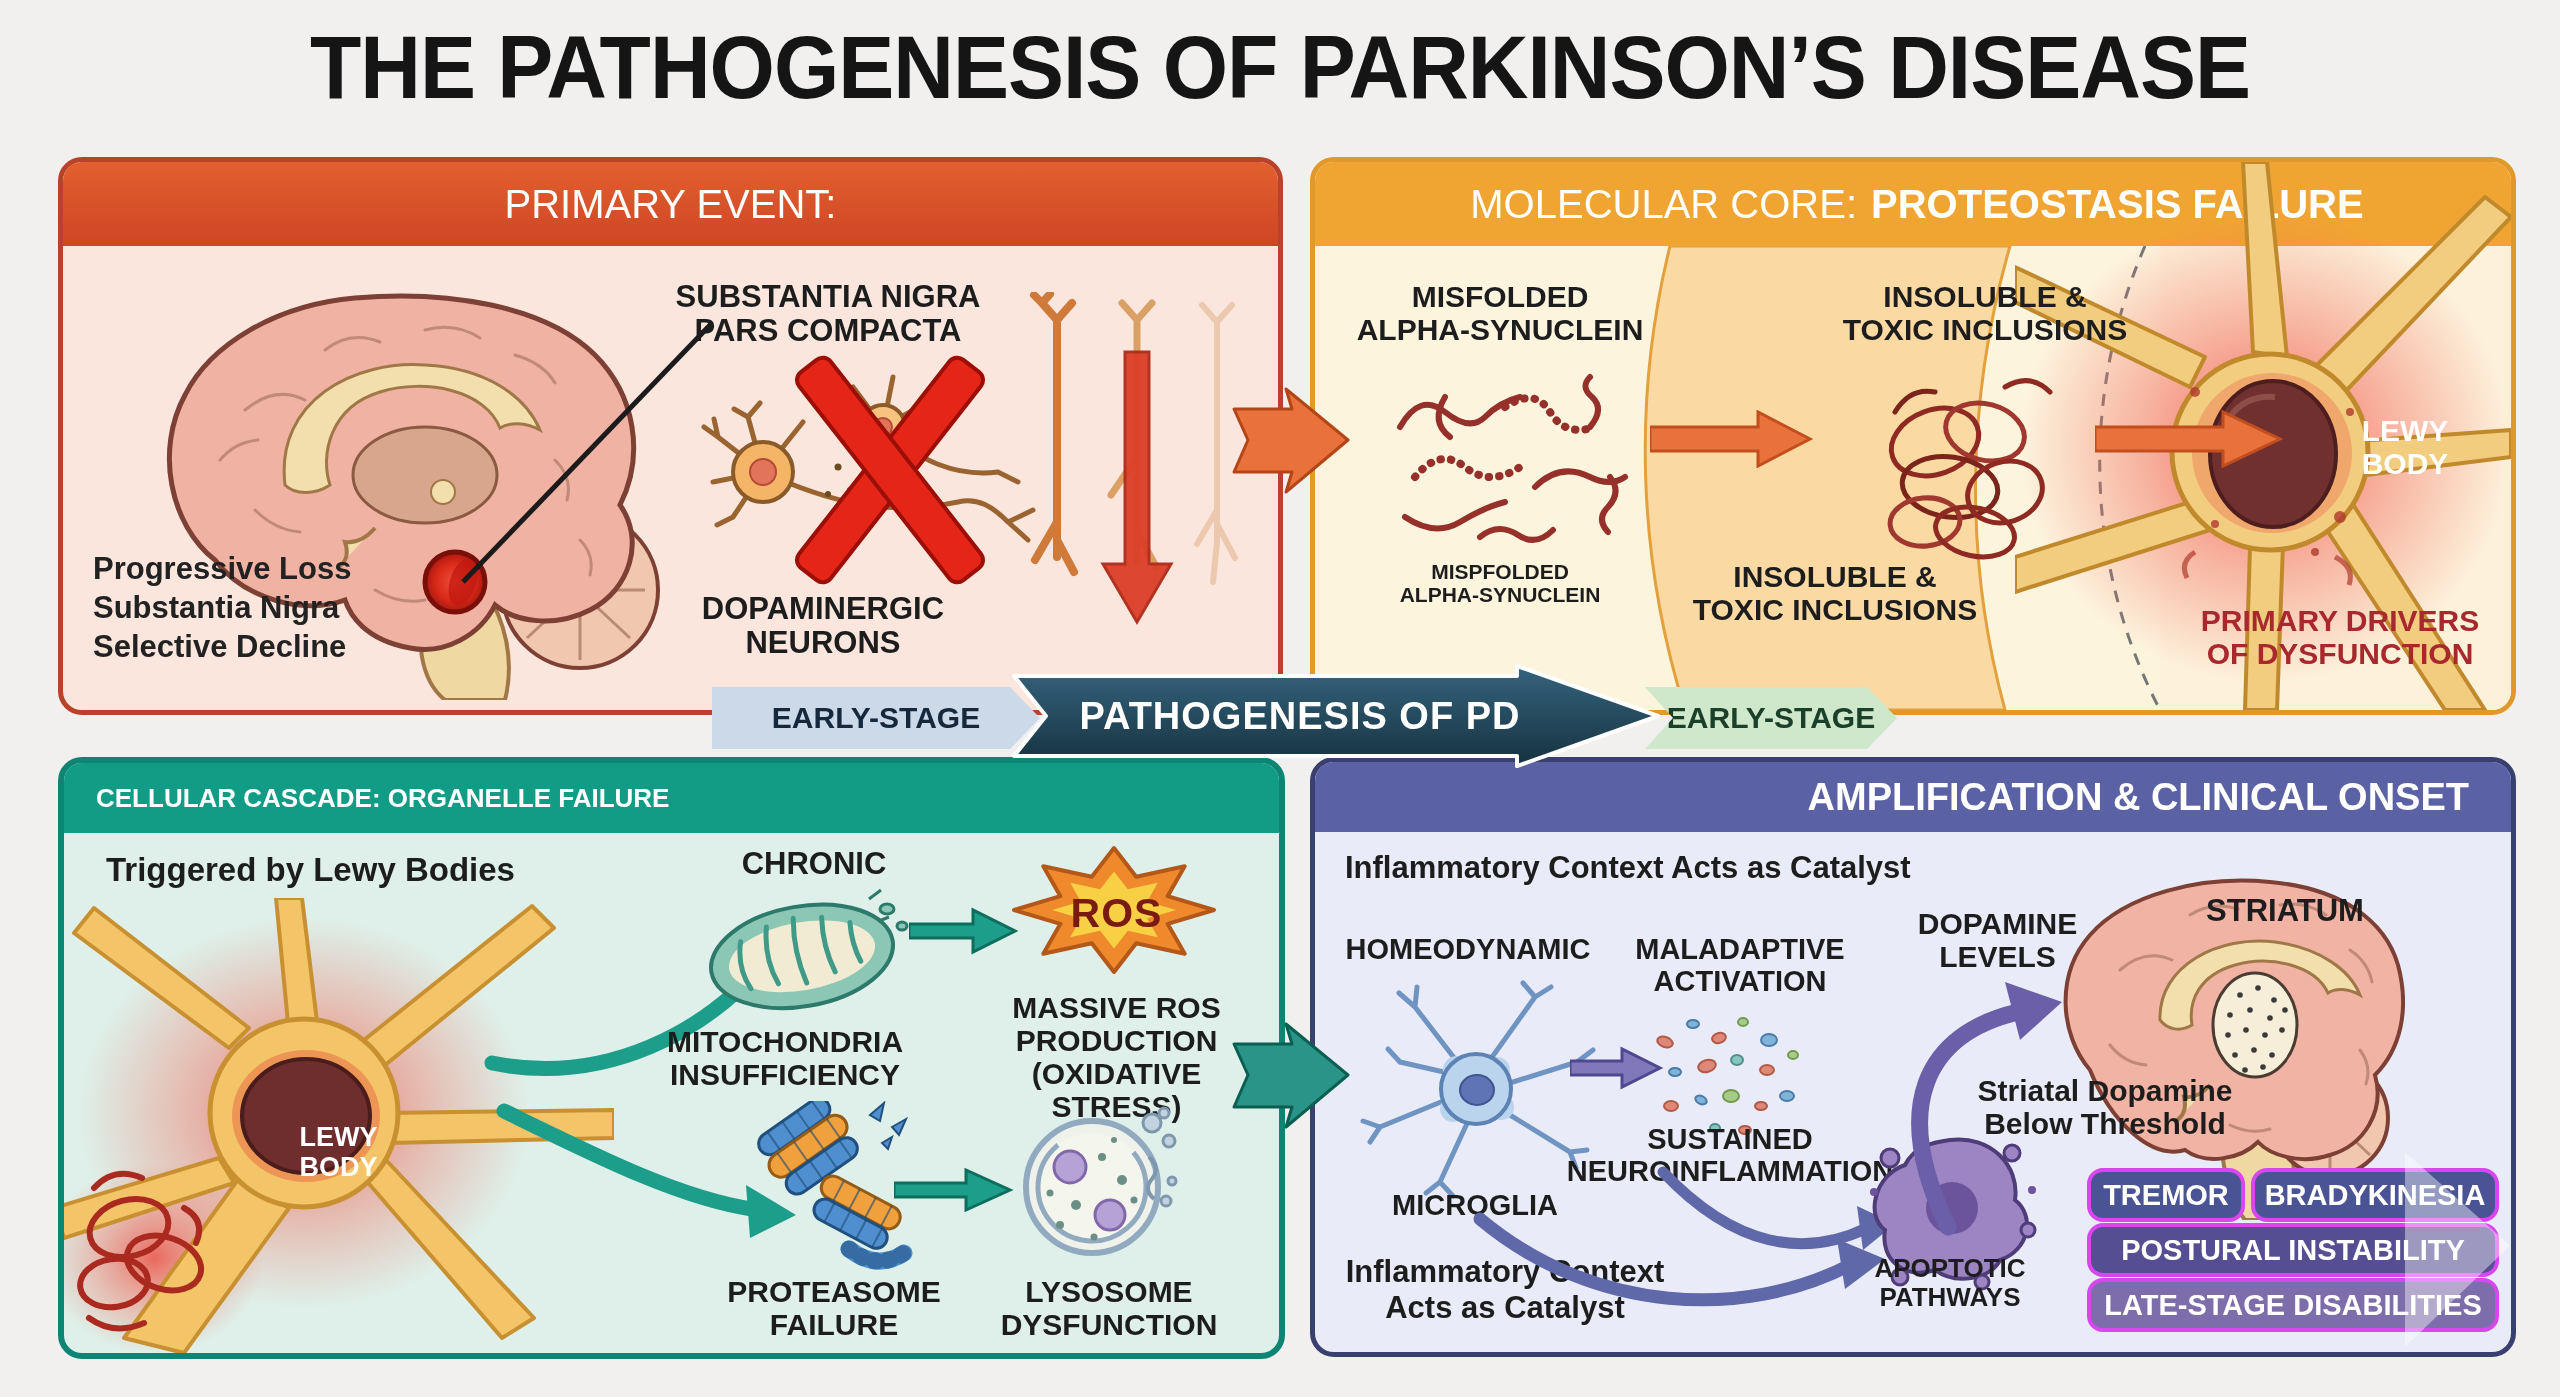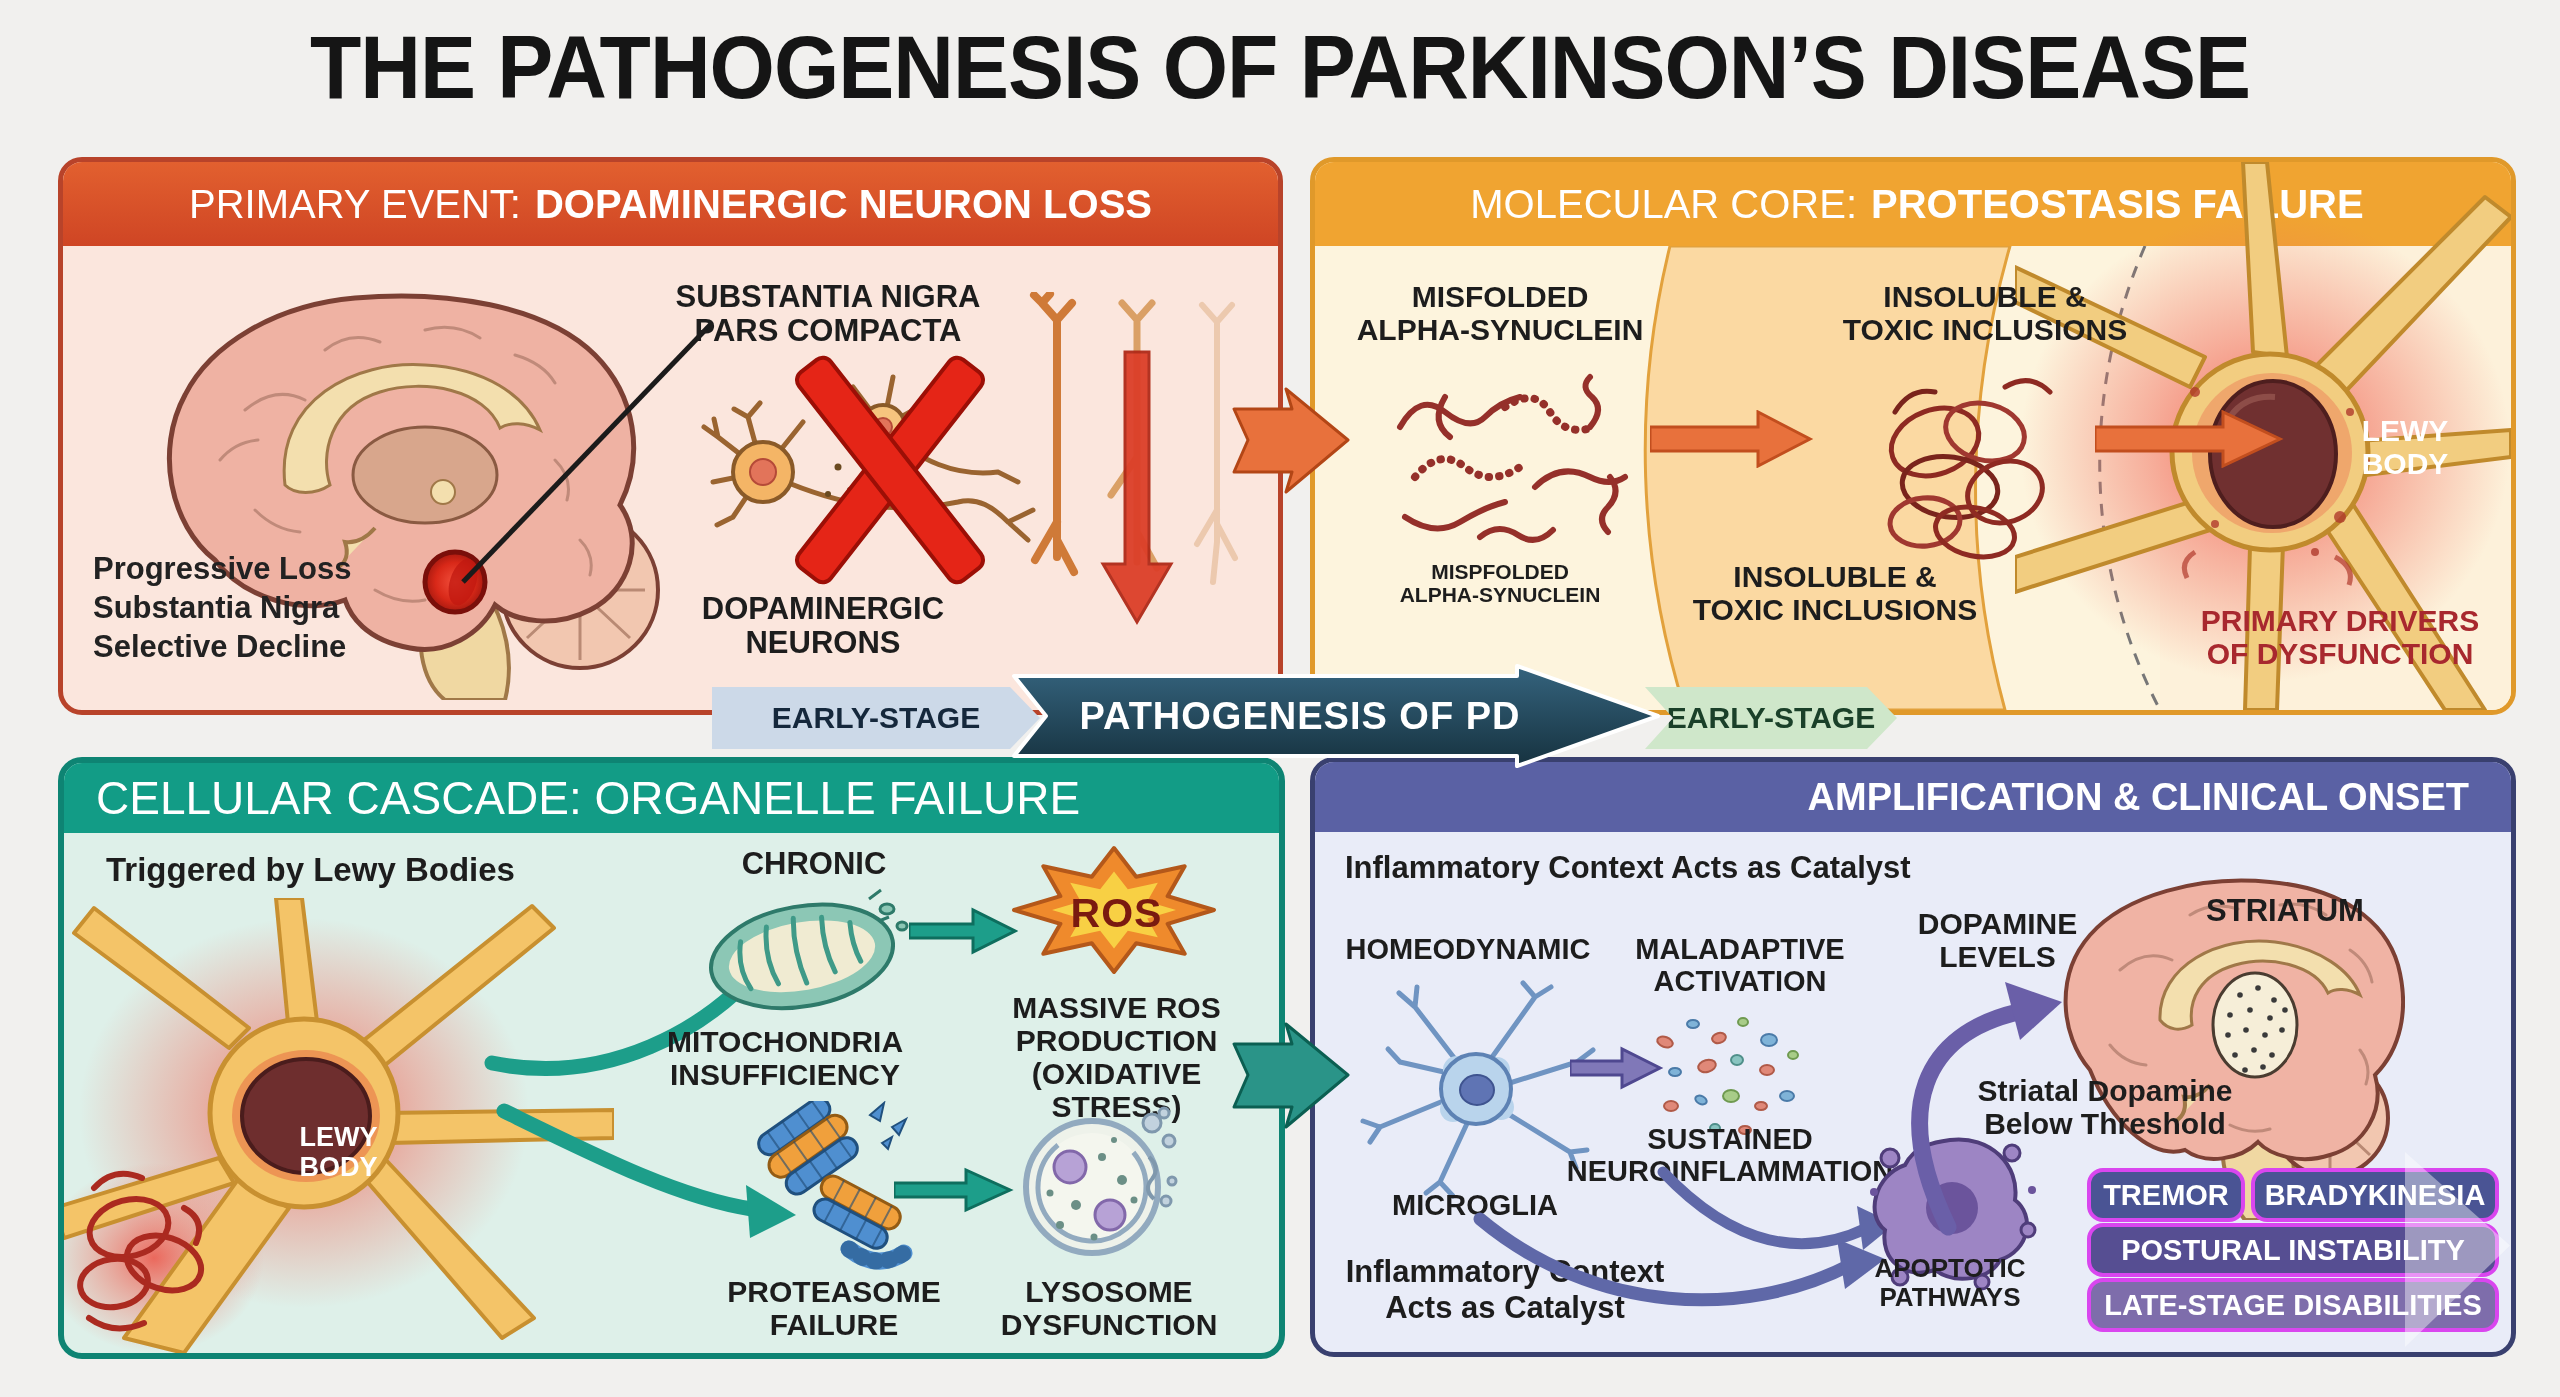--- a/index.html
+++ b/index.html
@@ -11,21 +11,21 @@
          color:#151515;letter-spacing:-1px;transform:scaleY(1.05);}
   
   .panel{position:absolute;border-radius:24px;overflow:hidden;}
   .p-tl{left:58px;top:157px;width:1215px;height:548px;border:5px solid #b8432a;background:#fbe6dd;}
   .p-tr{left:1310px;top:157px;width:1196px;height:548px;border:5px solid #e0992a;background:#fdf4dd;}
   .p-bl{left:58px;top:757px;width:1215px;height:590px;border:6px solid var(--panel3_border,#0e8473);background:#def0e9;}
   .p-br{left:1310px;top:757px;width:1196px;height:590px;border:5px solid #39406f;background:#e9ecf8;}
   .hdr{position:absolute;left:0;right:0;top:0;display:flex;align-items:center;color:#fff;}
   .hdr-tl{height:84px;background:linear-gradient(180deg,#e2602f,var(--panel1_header,#cf4524));justify-content:center;font-size:40px;gap:14px;}
   .hdr-tr{height:84px;background:var(--panel2_header,#f0a431);justify-content:center;font-size:40px;gap:14px;padding-left:8px;}
-  .hdr-bl{height:70px;background:var(--panel3_header,#129c86);font-size:46px;font-weight:400;padding-left:32px;}
+  .hdr-bl{height:70px;background:var(--panel3_header,#129c86);font-size:26px;font-weight:700;padding-left:32px;}
   .hdr-br{height:70px;background:var(--panel4_header,#5a61a4);font-size:38px;font-weight:800;justify-content:flex-end;padding-right:42px;}
   .hp{font-weight:400;} .hm{font-weight:800;}
   
   .chev{position:absolute;display:flex;align-items:center;justify-content:center;
         font-weight:800;font-size:30px;height:62px;top:687px;
         filter:drop-shadow(0 0 3px rgba(255,255,255,.9)) drop-shadow(0 3px 4px rgba(0,0,0,.25));z-index:60;}
   .chev-l{left:712px;width:328px;background:#ccd9e8;color:#15283c;
           clip-path:polygon(0 0,calc(100% - 30px) 0,100% 50%,calc(100% - 30px) 100%,0 100%);}
   .chev-g{left:1645px;width:252px;background:#cfe7ca;color:#1a4029;
           clip-path:polygon(0 0,calc(100% - 30px) 0,100% 50%,calc(100% - 30px) 100%,0 100%,28px 50%);}
@@ -44,21 +44,20 @@
 </head>
 <body>
 
 <div class="stage">
 
   <div class="abs title">THE PATHOGENESIS OF PARKINSON’S DISEASE</div>
 
   <div class="panel p-tl">
     <div class="hdr hdr-tl">
       <span class="hp">PRIMARY EVENT:</span>
-      <span class="hm">DOPAMINERGIC NEURON LOSS</span>
     </div>
 
     <svg class="abs" style="left:62px;top:98px" width="640" height="440" viewBox="0 0 640 440">
       <defs>
         <radialGradient id="rg1">
             <stop offset="0" stop-color="#f2503c"></stop>
             <stop offset=".65" stop-color="#d82818"></stop>
             <stop offset="1" stop-color="#a81a10"></stop>
           </radialGradient>
       </defs>

